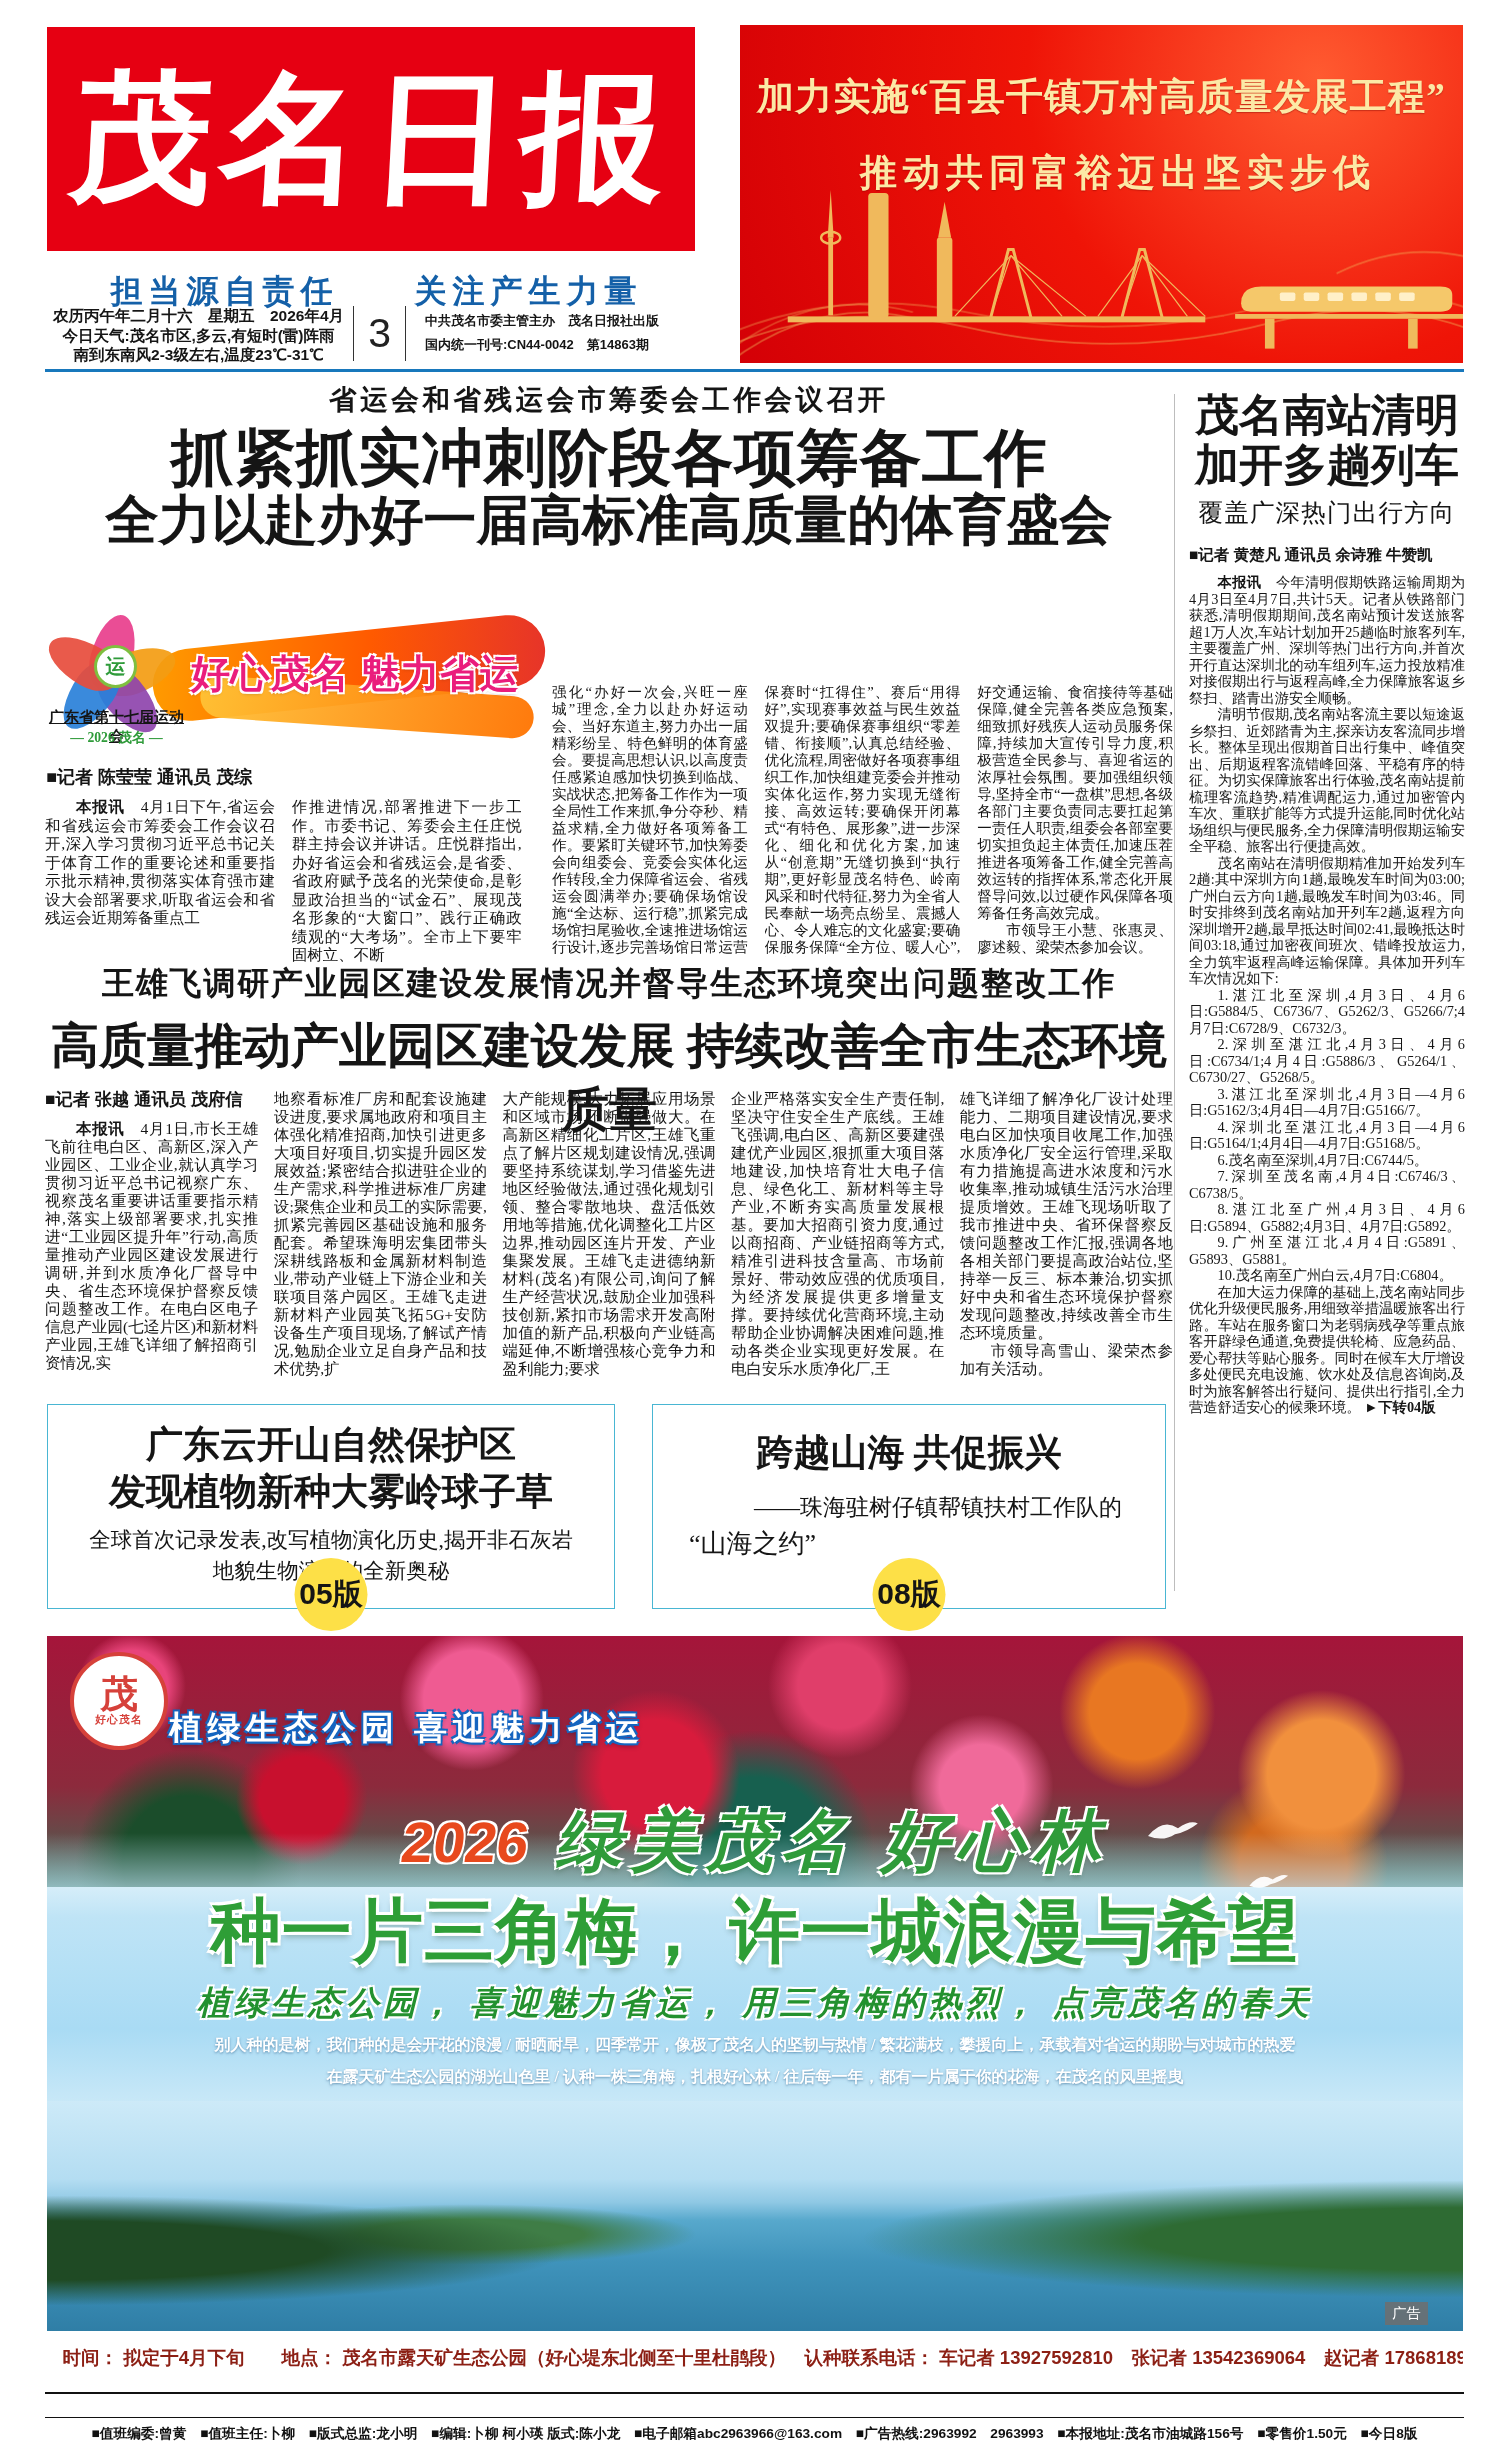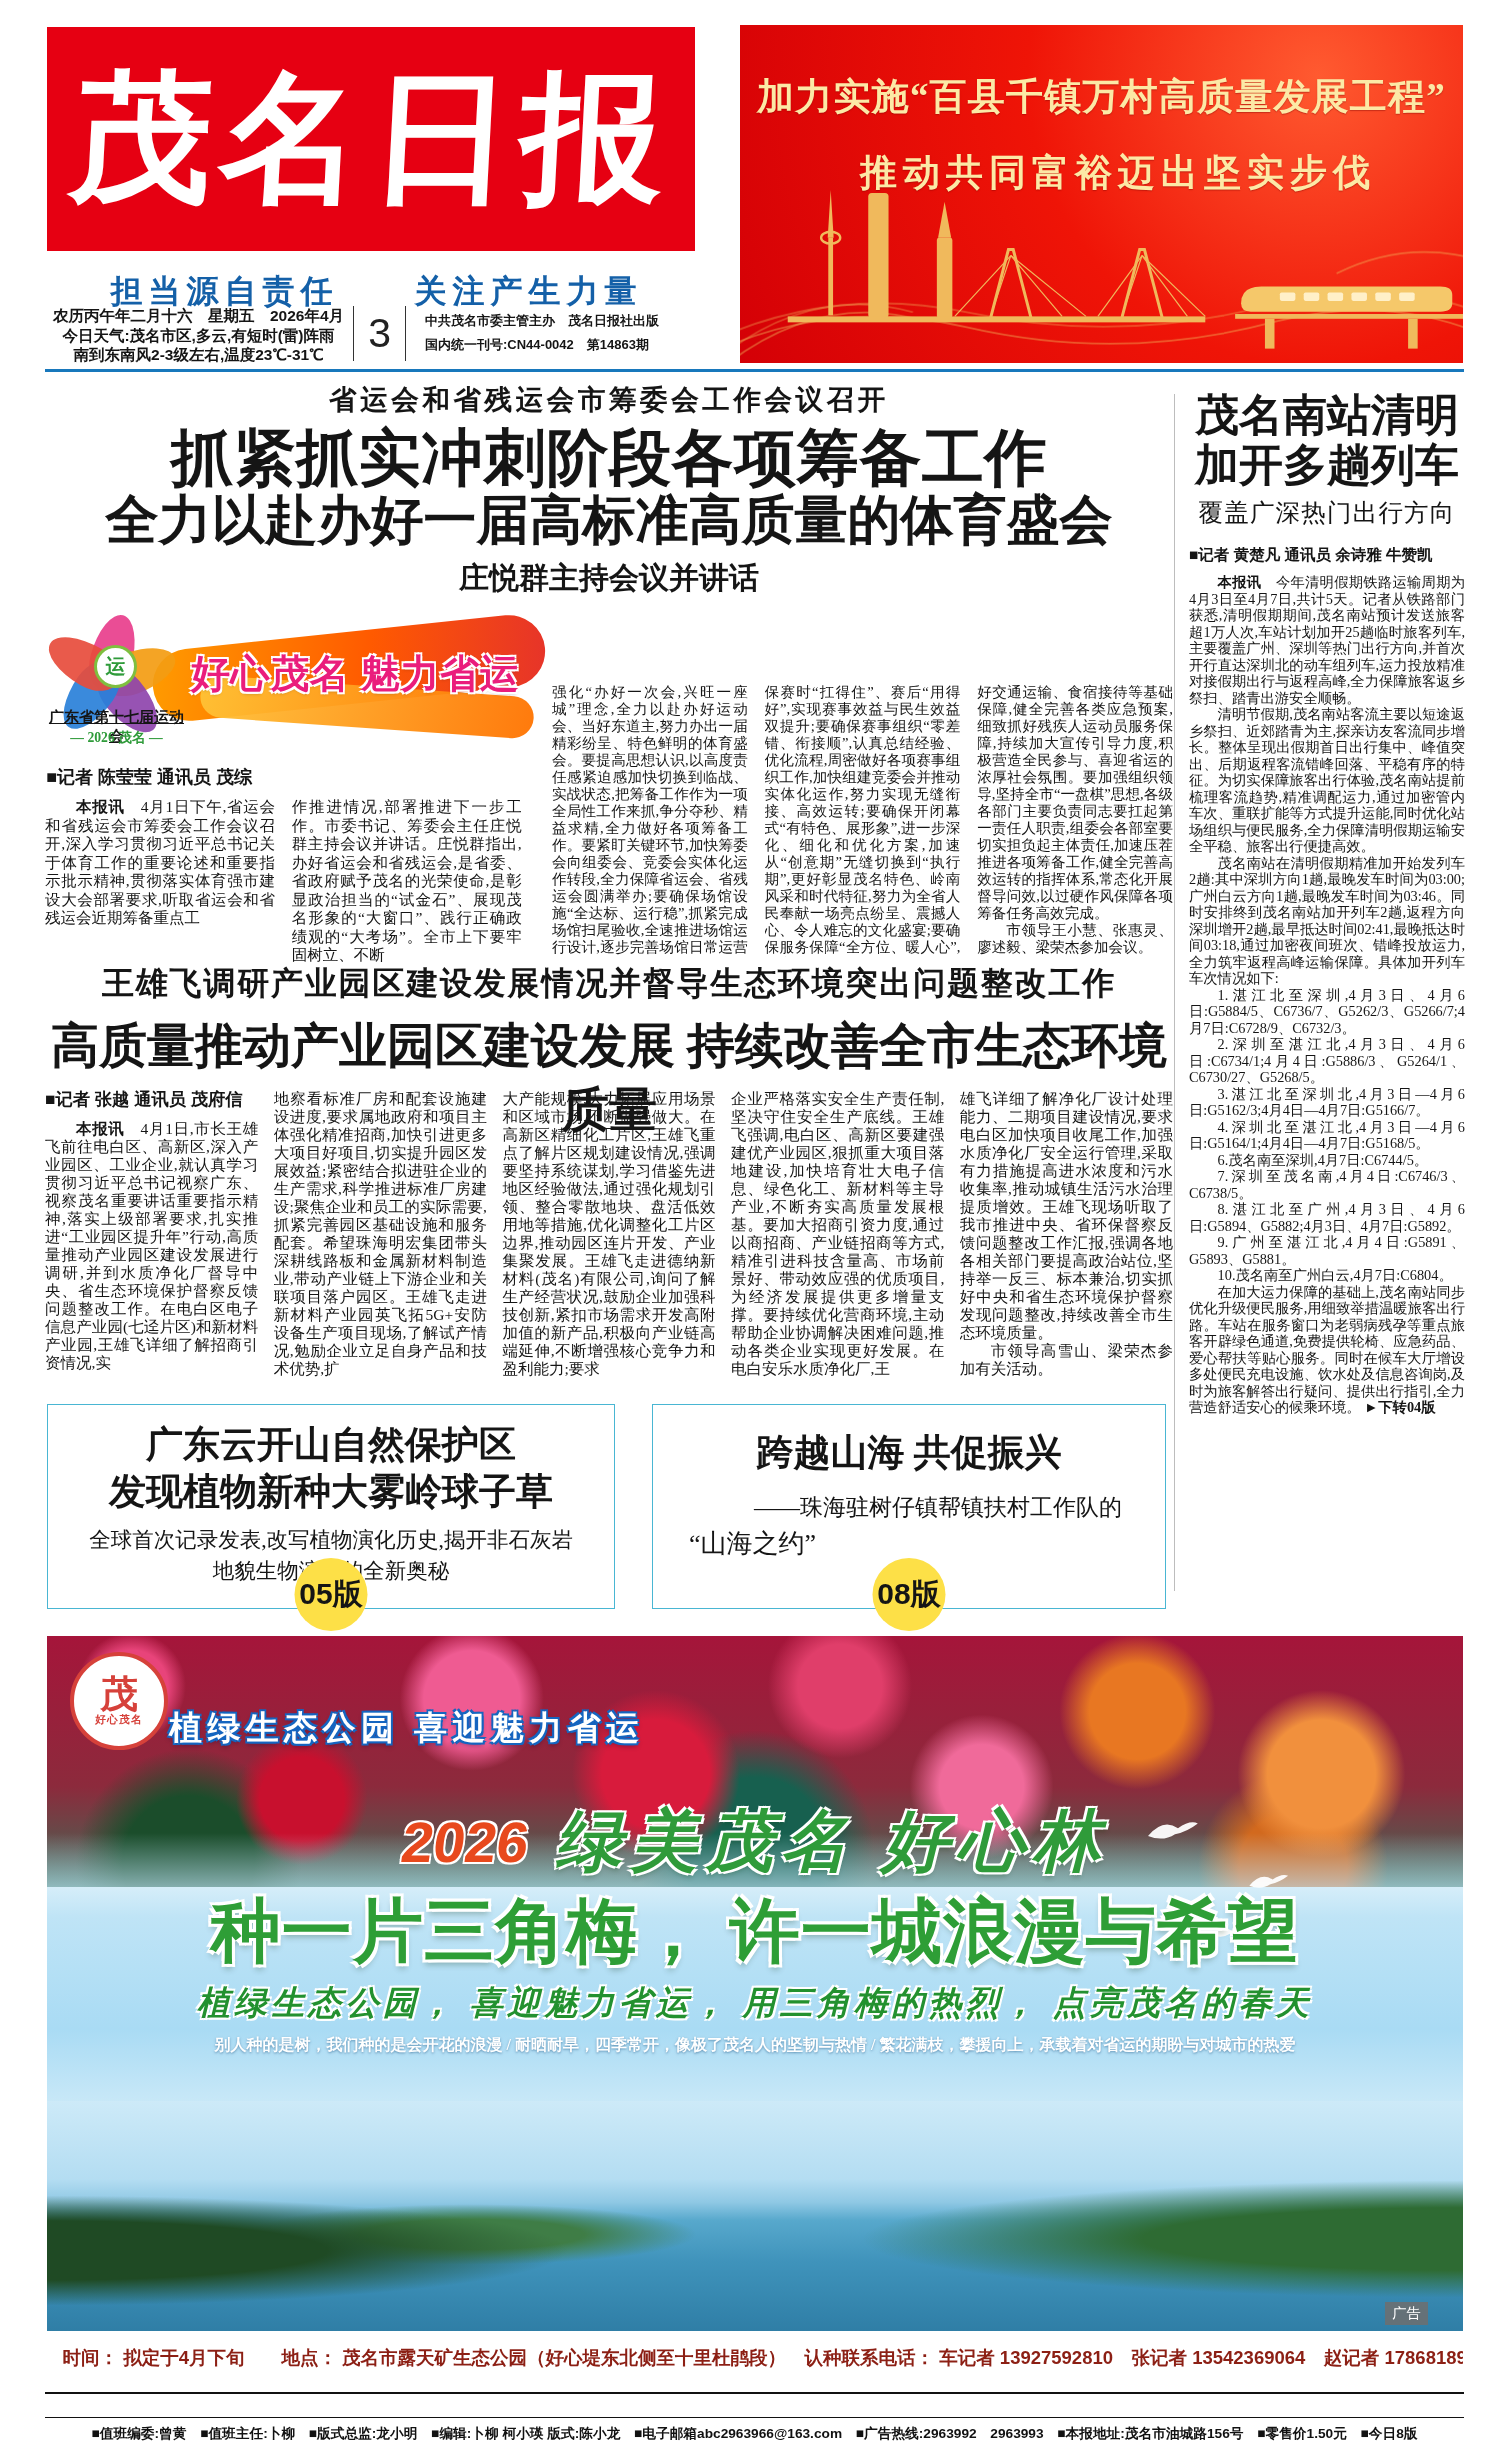--- a/index.html
+++ b/index.html
@@ -216,21 +216,20 @@
           <rect x="1120" y="256" width="16" height="50"></rect>
       </g>
     </svg>
   </div>
   <div class="rule-main"></div>
 
   <div class="lead">
     <div class="kicker">省运会和省残运会市筹委会工作会议召开</div>
     <div class="lead-h1">抓紧抓实冲刺阶段各项筹备工作</div>
     <div class="lead-h2">全力以赴办好一届高标准高质量的体育盛会</div>
-    <div class="lead-sub">庄悦群主持会议并讲话</div>
 
     <div class="lead-body">
       <div class="lead-left">
         <div class="logo-strip">
           <div class="swoosh1"></div>
           <div class="swoosh2"></div>
           <div class="logo-flower">
             <div class="petal" style="left:47px;top:0;background:#e83e8c;transform:rotate(15deg);"></div>
             <div class="petal" style="left:72px;top:18px;background:#f39c12;transform:rotate(70deg);"></div>
             <div class="petal" style="left:62px;top:47px;background:#8e44ad;transform:rotate(140deg);"></div>
@@ -348,20 +347,21 @@
       <div class="s">好心茂名</div>
     </div>
     <div class="ad-slogan">植绿生态公园  喜迎魅力省运</div>
     <div class="ad-brushline">
       <span class="ad-year">2026</span>
       <span class="ad-brush">绿美茂名 好心林</span>
     </div>
     <div class="ad-main">种一片三角梅， 许一城浪漫与希望</div>
     <div class="ad-sub">植绿生态公园， 喜迎魅力省运， 用三角梅的热烈， 点亮茂名的春天</div>
     <div class="ad-w1">别人种的是树，我们种的是会开花的浪漫  /  耐晒耐旱，四季常开，像极了茂名人的坚韧与热情  /  繁花满枝，攀援向上，承载着对省运的期盼与对城市的热爱</div>
+    <div class="ad-w2">在露天矿生态公园的湖光山色里  /  认种一株三角梅，扎根好心林  /  往后每一年，都有一片属于你的花海，在茂名的风里摇曳</div>
     <div class="ad-lake"></div>
     <div class="ad-label">广告</div>
     <div class="ad-bar">
       <div class="ad-contact">时间： 拟定于4月下旬　　地点： 茂名市露天矿生态公园（好心堤东北侧至十里杜鹃段）　认种联系电话： 车记者 13927592810　张记者 13542369064　赵记者 17868189431</div>
     </div>
   </div>
 
   <div class="frule1"></div>
   <div class="frule2"></div>
   <div class="footer">■值班编委:曾黄　■值班主任:卜柳　■版式总监:龙小明　■编辑:卜柳 柯小瑛 版式:陈小龙　■电子邮箱abc2963966@163.com　■广告热线:2963992　2963993　■本报地址:茂名市油城路156号　■零售价1.50元　■今日8版</div>

